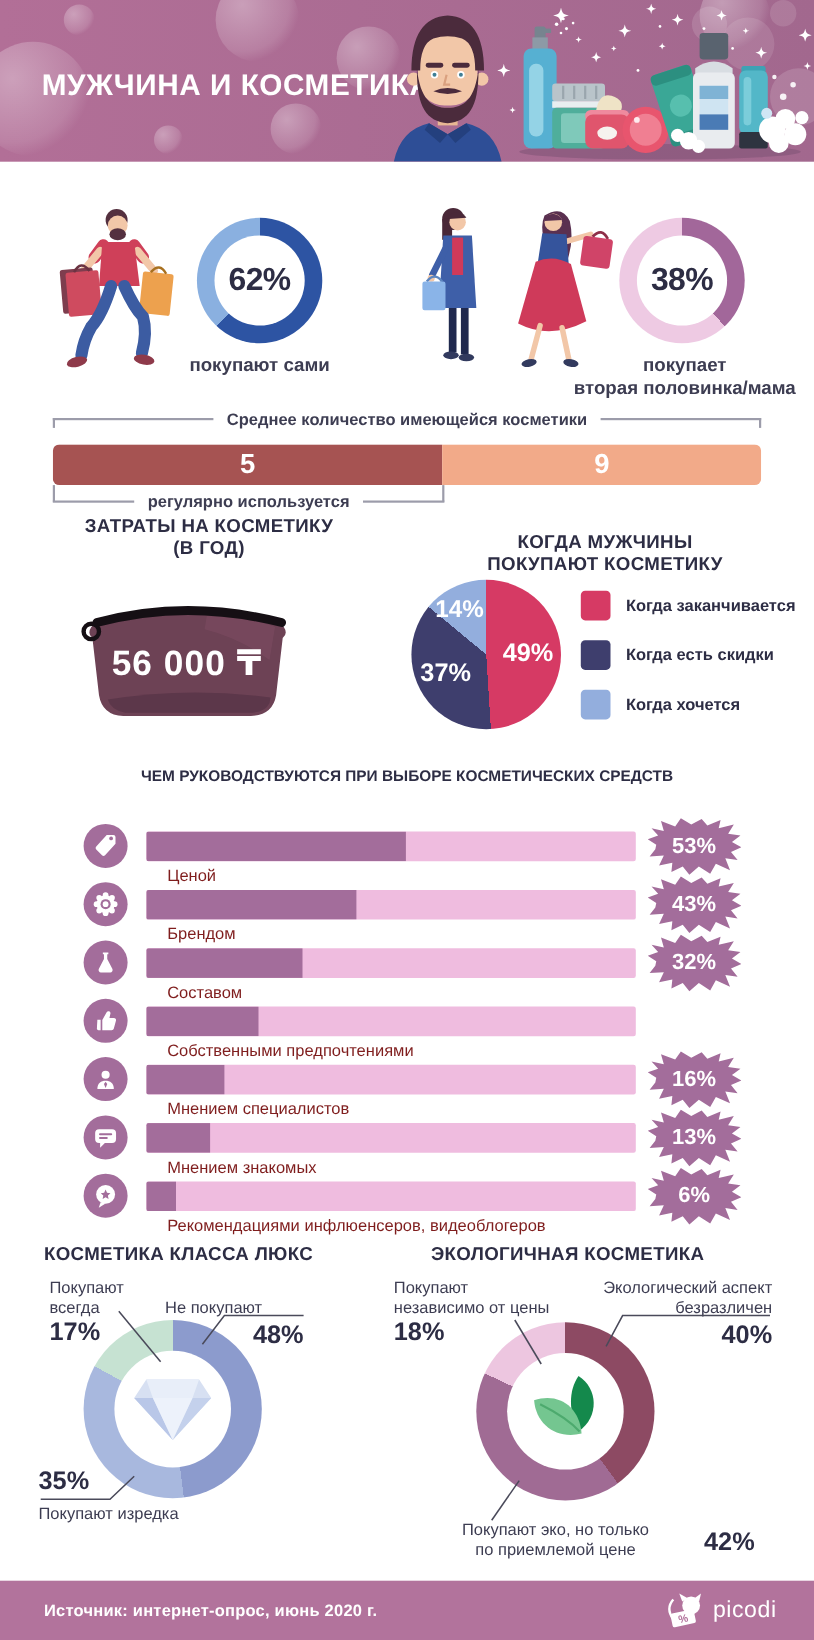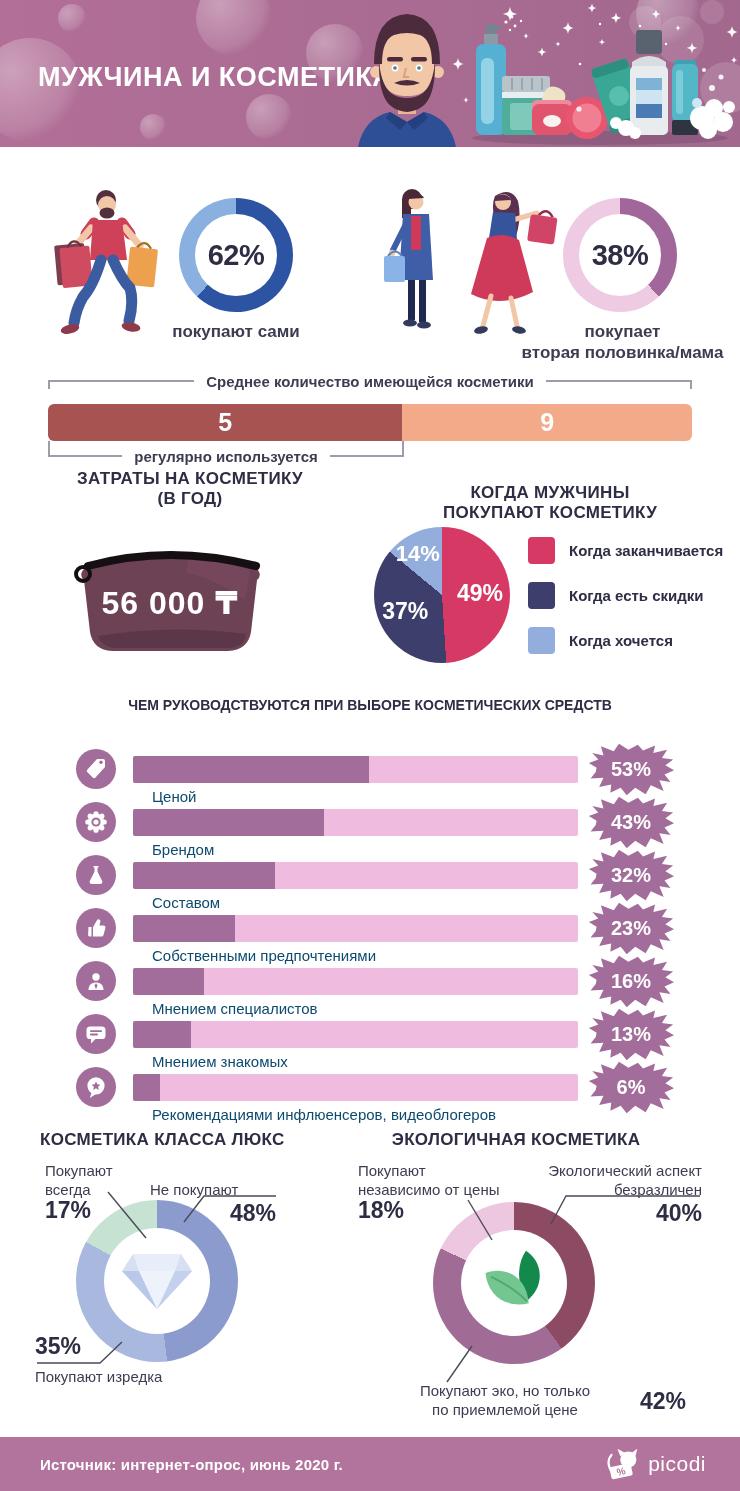--- a/index.html
+++ b/index.html
@@ -43,21 +43,21 @@
 
   
   #criteria-title{position:absolute;left:0;top:697px;width:740px;text-align:center;font-size:14px;font-weight:bold;color:#2d2d44;}
   #criteria-rows{position:absolute;left:0;top:743px;width:740px;height:380px;}
   .crit-row{position:absolute;left:0;width:740px;height:53px;}
   .crit-icon{position:absolute;left:76px;top:6px;width:40px;height:40px;border-radius:50%;background:#a36d9b;
              display:flex;align-items:center;justify-content:center;}
   .crit-icon svg{width:24px;height:24px;}
   .crit-track{position:absolute;left:133px;top:13px;width:445px;height:27px;background:#efbcdf;border-radius:2px;overflow:hidden;}
   .crit-fill{height:100%;background:#a36d9b;}
-  .crit-label{position:absolute;left:152px;top:45px;font-size:15px;color:#0c4a6e;white-space:nowrap;}
+  .crit-label{position:absolute;left:152px;top:45px;font-size:15px;color:#7f1d1d;white-space:nowrap;}
   .crit-splat{position:absolute;left:588px;top:0;width:86px;height:53px;}
   .splat-svg{position:absolute;inset:0;width:100%;height:100%;fill:#a36d9b;}
   .crit-value{position:absolute;inset:0;display:flex;align-items:center;justify-content:center;
               color:#fff;font-weight:bold;font-size:20px;z-index:2;}
 
   
   .callout{position:absolute;font-size:15px;color:#3d3d52;line-height:19px;}
   .callout-pct{position:absolute;font-size:23px;font-weight:bold;color:#2d2d44;}
 
   
@@ -442,26 +442,20 @@
       <div class="crit-row" style="top: 159px;">
       <div class="crit-icon" style="background: rgb(163, 109, 155);">
         <svg>
             <use href="#thumbs-up-icon"></use>
           </svg>
       </div>
       <div class="crit-track" style="background: rgb(239, 188, 223);">
         <div class="crit-fill" style="width: 23%; background: rgb(163, 109, 155);"></div>
       </div>
       <div class="crit-label">Собственными предпочтениями</div>
-      <div class="crit-splat">
-        <svg class="splat-svg" viewBox="0 0 100 64" preserveAspectRatio="none" style="fill: rgb(163, 109, 155);">
-            <use href="#splat"></use>
-          </svg>
-        <span class="crit-value">23%</span>
-      </div>
     </div>
       <div class="crit-row" style="top: 212px;">
       <div class="crit-icon" style="background: rgb(163, 109, 155);">
         <svg>
             <use href="#specialist-icon"></use>
           </svg>
       </div>
       <div class="crit-track" style="background: rgb(239, 188, 223);">
         <div class="crit-fill" style="width: 16%; background: rgb(163, 109, 155);"></div>
       </div>

